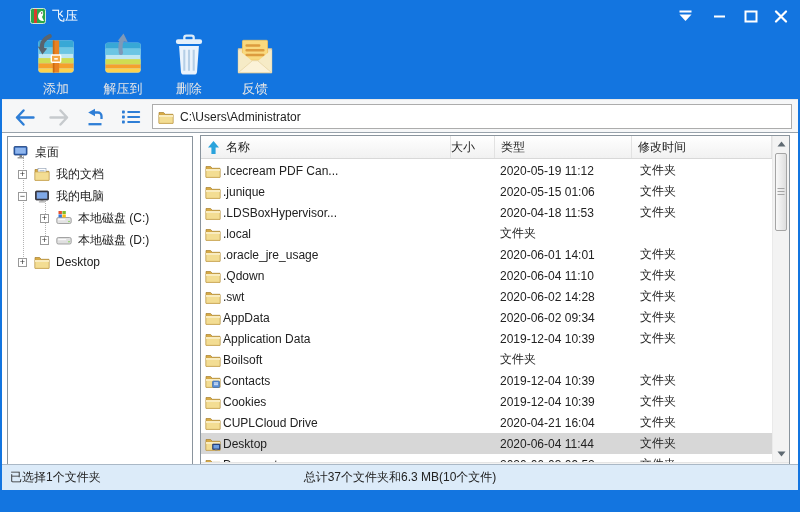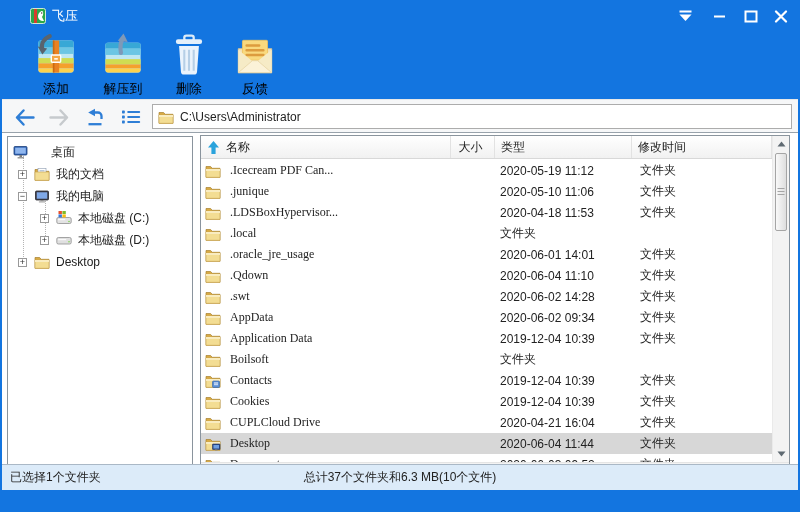--- a/index.html
+++ b/index.html
@@ -10,63 +10,63 @@
   .titlebar { position:absolute; left:0; top:0; width:800px; height:32px; }
   .app-icon { position:absolute; left:30px; top:8px; width:16px; height:16px; }
   .window-title { position:absolute; left:52px; top:0; height:32px; line-height:32px; color:#fff; font-size:13px; }
   .win-btn { position:absolute; top:6px; width:26px; height:20px; display:flex; align-items:center; justify-content:center; cursor:pointer; }
   .wb-menu { left:672px; } .wb-min { left:706px; } .wb-max { left:738px; } .wb-close { left:768px; }
 
   
   .toolbar { position:absolute; left:0; top:32px; width:800px; height:67px; }
   .tb-btn { position:absolute; top:0; width:66px; height:66px; text-align:center; cursor:pointer; }
   .tb-btn .tb-ico { display:block; height:46px; margin-top:1px; }
-  .tb-label { color:#000000; font-size:13px; margin-top:1px; }
+  .tb-label { color:#e5e5e5; font-size:13px; margin-top:1px; }
 
   
   .addressbar { position:absolute; left:2px; top:99px; width:796px; height:34px; background:#f6f7f8;
                 border-top:1px solid #e8e8e8; border-bottom:1px solid #98a2ab; }
   .nav-btn { position:absolute; top:7px; width:26px; height:20px; display:flex; align-items:center; justify-content:center; cursor:pointer; }
   .nb-back { left:10px; } .nb-fwd { left:44px; } .nb-up { left:80px; } .nb-list { left:116px; }
   .addr-box { position:absolute; left:150px; top:4px; width:640px; height:25px; background:#fff;
               border:1px solid #acacac; display:flex; align-items:center; }
   .addr-folder { width:16px; height:16px; margin:0 6px 0 5px; flex:0 0 auto; }
   .addr-input { border:none; outline:none; flex:1; font-family:inherit; font-size:12px; color:#222; background:transparent; height:100%; }
 
   
   .main { position:absolute; left:2px; top:133px; width:796px; height:347px; background:#fff; }
 
   .tree-panel { position:absolute; left:5px; top:3px; width:186px; height:341px; border:1px solid #8a949d; background:#fff; overflow:hidden; }
   .tree-guide { position:absolute; border-color:#b4b4b4 !important; }
   .tree-item { position:relative; height:22px; display:flex; align-items:center; cursor:pointer; }
-  .tree-item.lvl0 { padding-left:5px;gap:16px; }
+  .tree-item.lvl0 { padding-left:5px; }
   .tree-item.lvl1 { padding-left:10px; }
   .tree-item.lvl2 { padding-left:32px; }
   .tree-items { position:absolute; left:0; top:4px; right:0; }
   .exp { width:9px; height:9px; border:1px solid #999; background:#fff; font-size:9px; line-height:7px;
          text-align:center; color:#333; margin-right:7px; flex:0 0 auto; z-index:2; }
   .t-ico { width:16px; height:16px; margin-right:6px; flex:0 0 auto; z-index:2; }
   .t-label { white-space:nowrap; }
 
   .file-panel { position:absolute; left:198px; top:2px; width:590px; height:343px; border:1px solid #8a949d; background:#fff; }
   .fl-header { position:absolute; left:0; top:0; right:17px; height:23px; display:flex;
                background:linear-gradient(#ffffff,#f1f1f1); border-bottom:1px solid #d8d8d8; }
   .hcol { display:flex; align-items:center; border-right:1px solid #e2e2e2; color:#1e1e1e; cursor:pointer; }
   .hcol-name { width:250px; padding-left:6px; }
   .hcol-name .sort { width:11px; height:13px; margin:0 7px 0 1px; }
-  .hcol-size { width:44px; justify-content:center; padding-right:4px; }
+  .hcol-size { width:44px; justify-content:flex-start; padding-right:4px; }
   .hcol-modified { width:140px; padding-left:6px; }
   .hcol-type { width:137px; padding-left:6px; }
 
   .fl-body { position:absolute; left:0; top:24px; right:17px; bottom:15px; overflow:hidden; }
   .frow { height:21px; display:flex; align-items:center; cursor:default; }
   .frow.selected { background:#d7d7d7; }
   .f-ico { width:16px; height:16px; margin-left:4px; flex:0 0 auto; }
   .fc { white-space:nowrap; overflow:hidden; }
-  .fc-name { width:228px; padding-left:9px;font-family:Liberation Serif, serif; }
+  .fc-name { width:228px; padding-left:2px; }
   .fc-size { width:44px; text-align:right; padding-right:4px; }
   .fc-modified { width:140px; padding-left:7px; }
   .fc-type { width:137px; padding-left:7px; }
 
   
   .vscroll { position:absolute; top:0; right:0; width:17px; bottom:15px; background:#f3f3f3; border-left:1px solid #eaeaea; }
   .vs-btn { position:absolute; left:0; right:0; height:16px; display:flex; align-items:center; justify-content:center; cursor:pointer; }
   .vs-up { top:0; } .vs-down { bottom:0; }
   .vs-thumb { position:absolute; left:2px; right:2px; top:17px; height:78px;
               background:linear-gradient(90deg,#f9f9f9,#dedede); border:1px solid #a5a5a5; border-radius:2px; cursor:pointer; }
@@ -331,21 +331,21 @@
           <span class="fc fc-type">文件夹</span>
         </div>
         <div class="frow">
           <span class="f-ico"><svg width="16" height="16" viewBox="0 0 16 16">
               <path d="M1 3.5h4.6l1.6 1.8H15v9H1z" fill="#d9ab45" stroke="#a8812e" stroke-width="0.7"></path>
               <path d="M1 6h14v8.3H1z" fill="#f3dd93" stroke="#c8a34e" stroke-width="0.6"></path>
               <path d="M1 6h14v2H1z" fill="#f9ecc0"></path>
             </svg></span>
           <span class="fc fc-name">.junique</span>
           <span class="fc fc-size"></span>
-          <span class="fc fc-modified">2020-05-10 11:06</span>
+          <span class="fc fc-modified">2020-05-15 01:06</span>
           <span class="fc fc-type">文件夹</span>
         </div>
         <div class="frow">
           <span class="f-ico"><svg width="16" height="16" viewBox="0 0 16 16">
               <path d="M1 3.5h4.6l1.6 1.8H15v9H1z" fill="#d9ab45" stroke="#a8812e" stroke-width="0.7"></path>
               <path d="M1 6h14v8.3H1z" fill="#f3dd93" stroke="#c8a34e" stroke-width="0.6"></path>
               <path d="M1 6h14v2H1z" fill="#f9ecc0"></path>
             </svg></span>
           <span class="fc fc-name">.LDSBoxHypervisor...</span>
           <span class="fc fc-size"></span>

